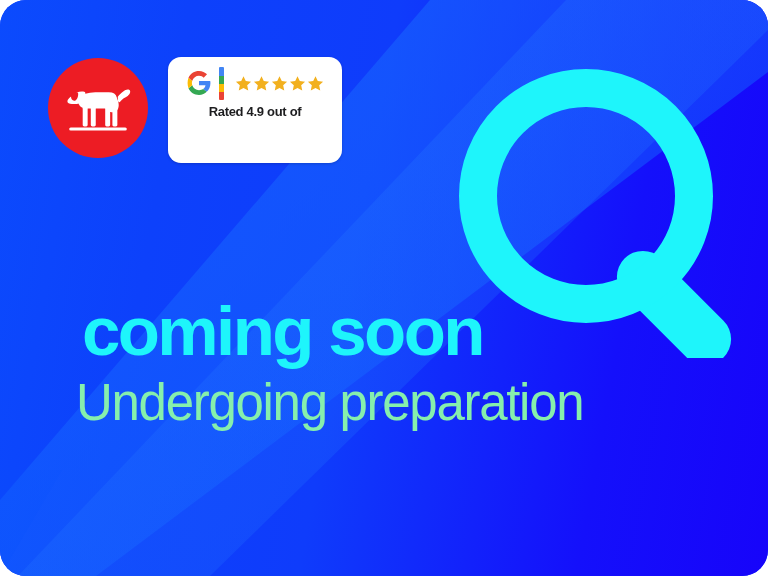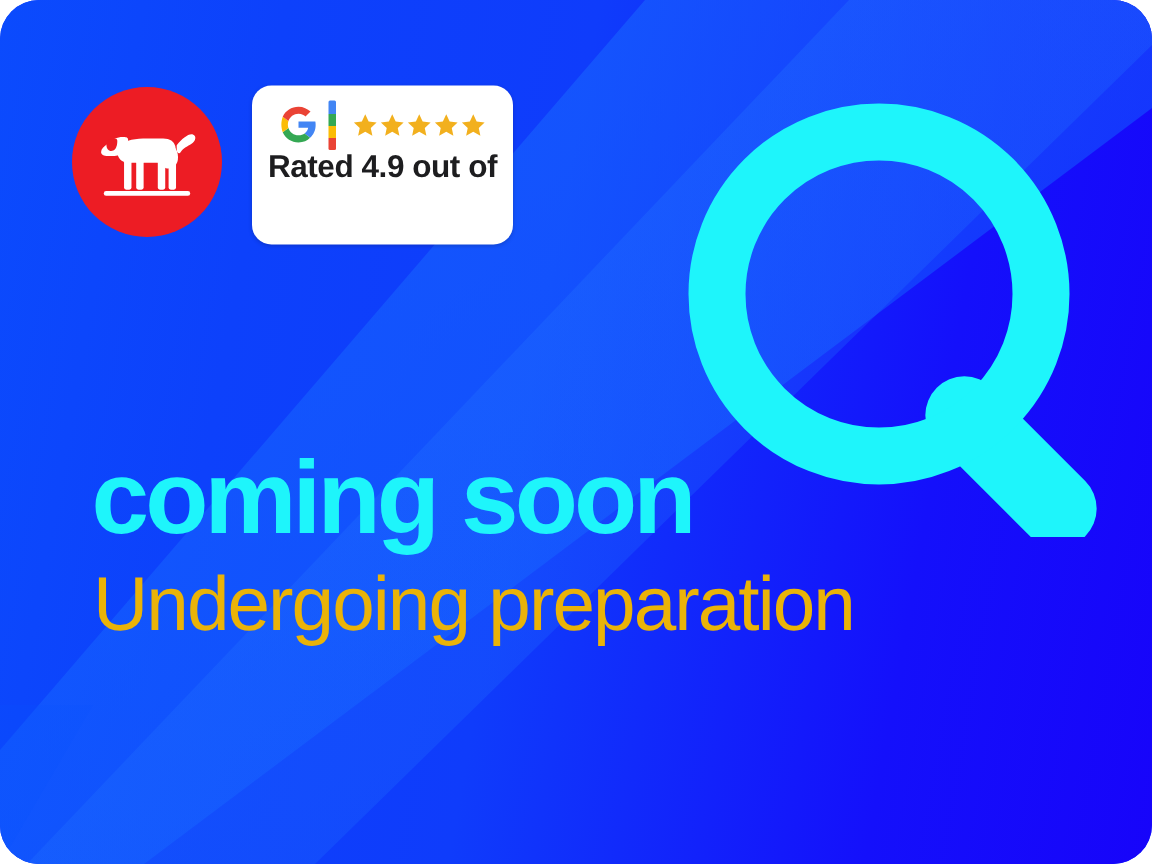--- a/index.html
+++ b/index.html
@@ -93,21 +93,21 @@
   .stars {
     display: flex;
     gap: 1px;
     margin-left: 4px;
   }
   .star { width: 17px; height: 17px; display: block; }
   .badge-text {
     margin-top: 2px;
     text-align: center;
     color: #1d1d1f;
-    font-size: 21px;
+    font-size: 13px;
     font-weight: 600;
     line-height: 19px;
     letter-spacing: -0.3px;
     white-space: nowrap;
   }
 
   
   #brand-logo {
     position: absolute;
     left: 48px;
@@ -132,29 +132,29 @@
   .headline {
     color: #1ef5fb;
     font-family: "Liberation Sans", sans-serif;
     font-weight: bold;
     font-size: 69px;
     line-height: 72px;
     letter-spacing: -2.6px;
     margin: 0;
     white-space: nowrap;
   }
-  .headline-line2 { margin-top: -2px; }
+  .headline-line2 { margin-top: -2px; margin-left: 21px; }
   .subline {
-    color: #eab308;
+    color: #86efac;
     font-family: "Liberation Sans", sans-serif;
     font-weight: normal;
     font-size: 51px;
     line-height: 56px;
     letter-spacing: -1.3px;
-    margin: 7px 0 0 1px;
+    margin: 7px 0 0 15px;
     white-space: nowrap;
   }
 </style>
 </head>
 <body>
 
 <div id="placeholder-card">
 
   <div class="bg-layer bg-base"></div>
 

